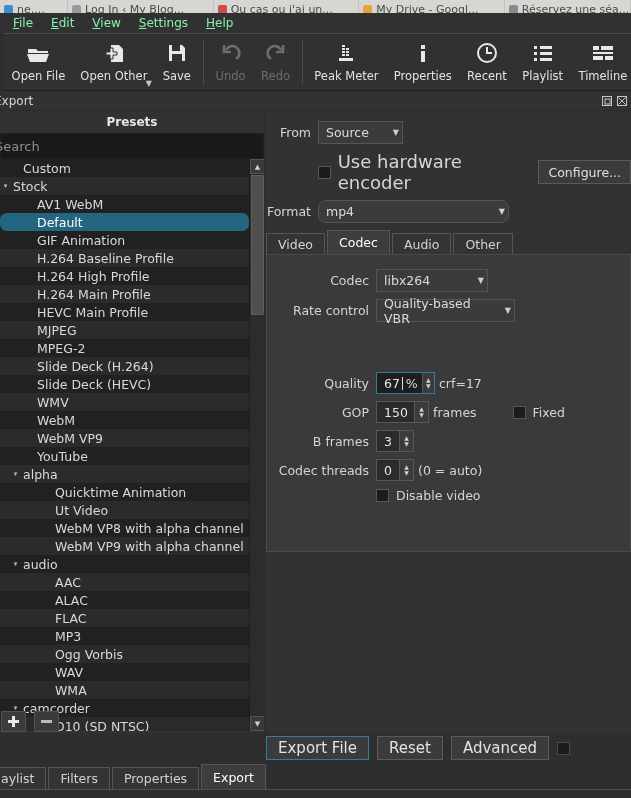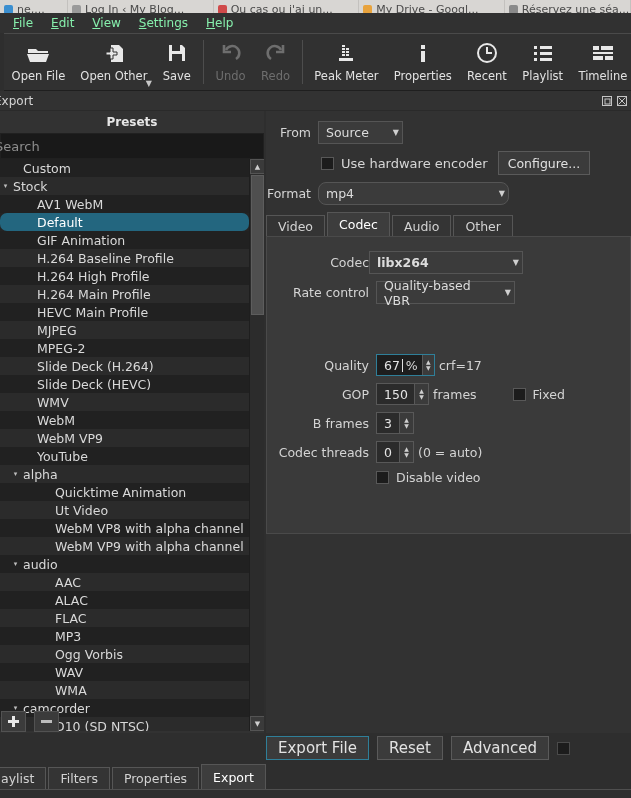--- a/index.html
+++ b/index.html
@@ -541,21 +541,21 @@
       <div class="lbl-r" style="width:45px;">From</div>
       <div class="combo" style="width:85px; margin-left:7px;">
         <span>Source</span>
         <span class="arrw">▼</span>
       </div>
     </div>
 
     <div class="frm-row">
       <div style="width:55px;"></div>
       <div class="chk"></div>
-      <div style="margin-left:7px; font-size:13px;">Use hardware encoder</div>
+      <div style="margin-left:7px; font-size:18px;">Use hardware encoder</div>
       <div class="btnq" style="margin-left:10px;">Configure...</div>
     </div>
 
     <div class="frm-row">
       <div class="lbl-r" style="width:45px;">Format</div>
       <div class="combo" style="width:191px; margin-left:7px;border-radius:8px;">
         <span>mp4</span>
         <span class="arrw">▼</span>
       </div>
     </div>
@@ -564,21 +564,21 @@
         <div class="tab">Video</div>
         <div class="tab active">Codec</div>
         <div class="tab">Audio</div>
         <div class="tab">Other</div>
       </div>
 
     <div class="groupbox">
 
       <div class="frm-row">
         <div class="lbl-r" style="width:92px;">Codec</div>
-        <div class="combo" style="width:154px; font-weight:bold;">
+        <div class="combo" style="width:112px; margin-left:7px;">
           <span>libx264</span>
           <span class="arrw">▼</span>
         </div>
       </div>
 
       <div class="frm-row">
         <div class="lbl-r" style="width:92px;">Rate control</div>
         <div class="combo" style="width:139px; margin-left:7px;">
           <span>Quality-based VBR</span>
           <span class="arrw">▼</span>

